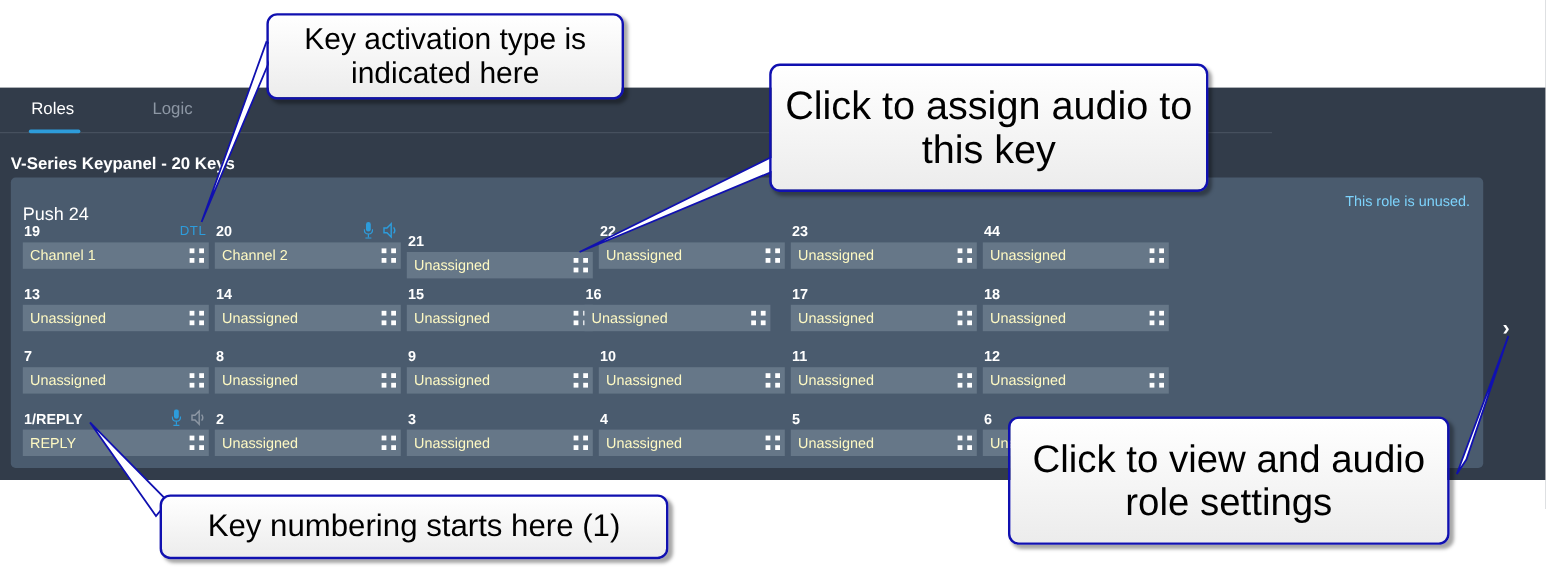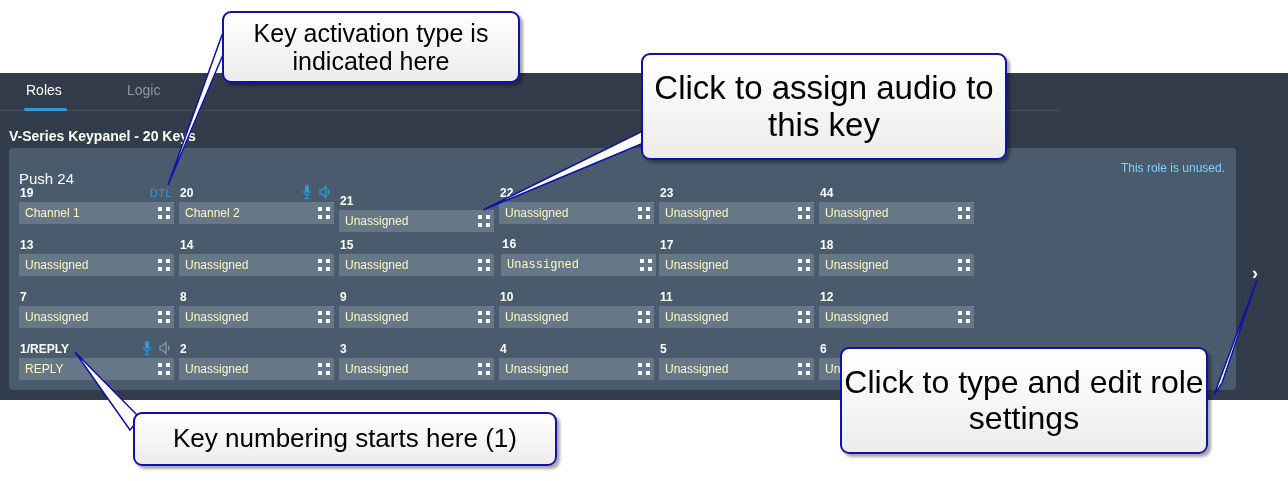--- a/index.html
+++ b/index.html
@@ -159,21 +159,21 @@
         <div class="key-body">
           <span class="key-label">Unassigned</span>
           <span class="key-assign">
               <i style="left:0;top:0"></i>
               <i style="left:8px;top:0"></i>
               <i style="left:0;top:8px"></i>
               <i style="left:8px;top:8px"></i>
             </span>
         </div>
       </div>
-      <div class="key" style="left:492px;top:88px;font-family:Liberation Mono, monospace;">
+      <div class="key" style="left:478px;top:88px;">
         <span class="key-num">16</span>
         <div class="key-body">
           <span class="key-label">Unassigned</span>
           <span class="key-assign">
               <i style="left:0;top:0"></i>
               <i style="left:8px;top:0"></i>
               <i style="left:0;top:8px"></i>
               <i style="left:8px;top:8px"></i>
             </span>
         </div>
@@ -370,15 +370,15 @@
       <polygon points="222,35 230,38 168,185"></polygon>
       <polygon points="665,120 670,132 483,210"></polygon>
       <polygon points="1214,395 1222,383 1257,280"></polygon>
       <polygon points="140,418 130,430 75,352"></polygon>
     </g>
   </svg>
 
   <div class="callout" style="left:222px;top:11px;width:298px;height:72px;font-size:25px;">Key activation type is indicated here</div>
   <div class="callout" style="left:641px;top:53px;width:366px;height:107px;font-size:33px;">Click to assign audio to this key</div>
   <div class="callout" style="left:133px;top:412px;width:424px;height:54px;font-size:26px;">Key numbering starts here (1)</div>
-  <div class="callout" style="left:840px;top:347px;width:368px;height:107px;font-size:32px;">Click to type and edit role settings</div>
+  <div class="callout" style="left:840px;top:347px;width:368px;height:107px;font-size:32px;">Click to view and audio role settings</div>
 
 </div>
 
 </body></html>

